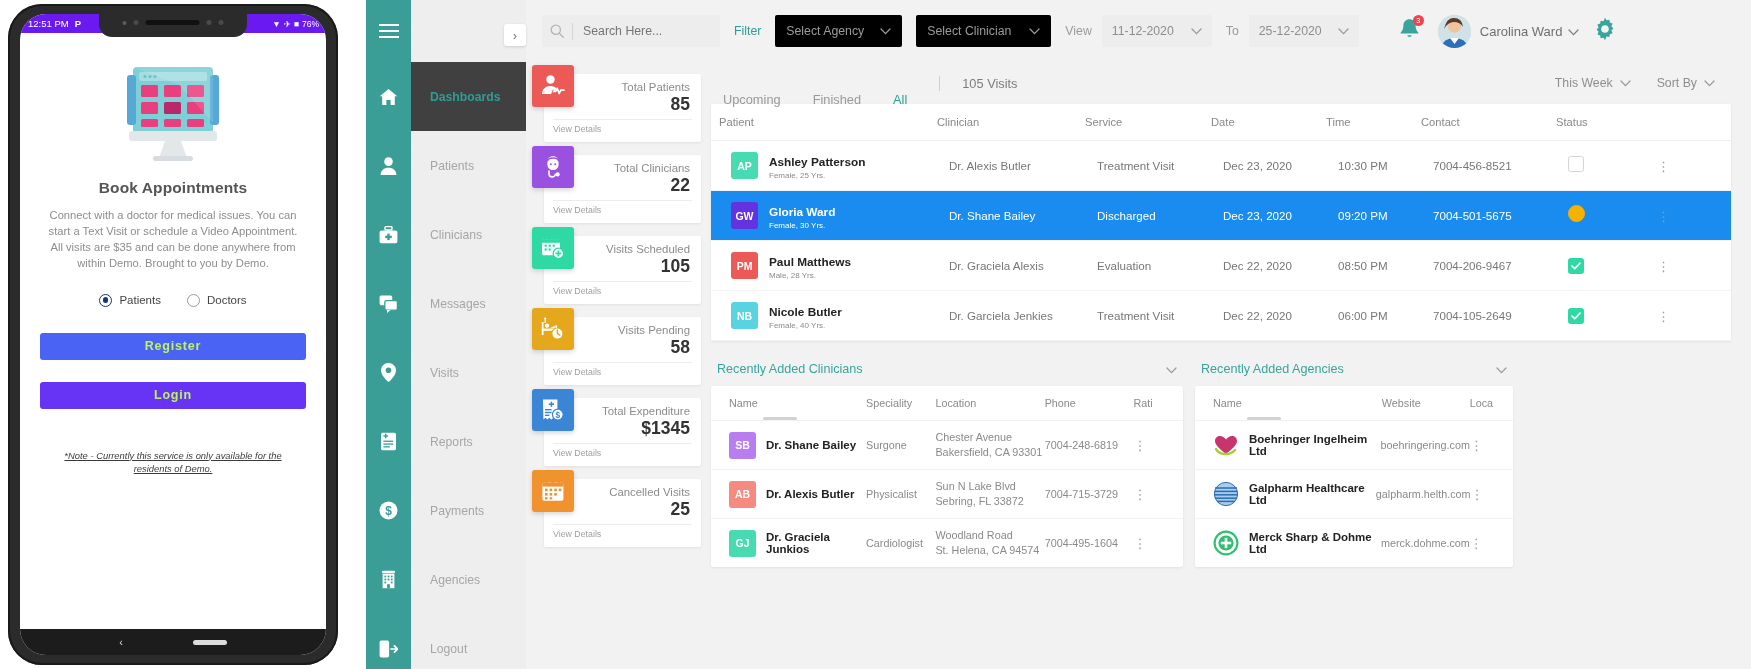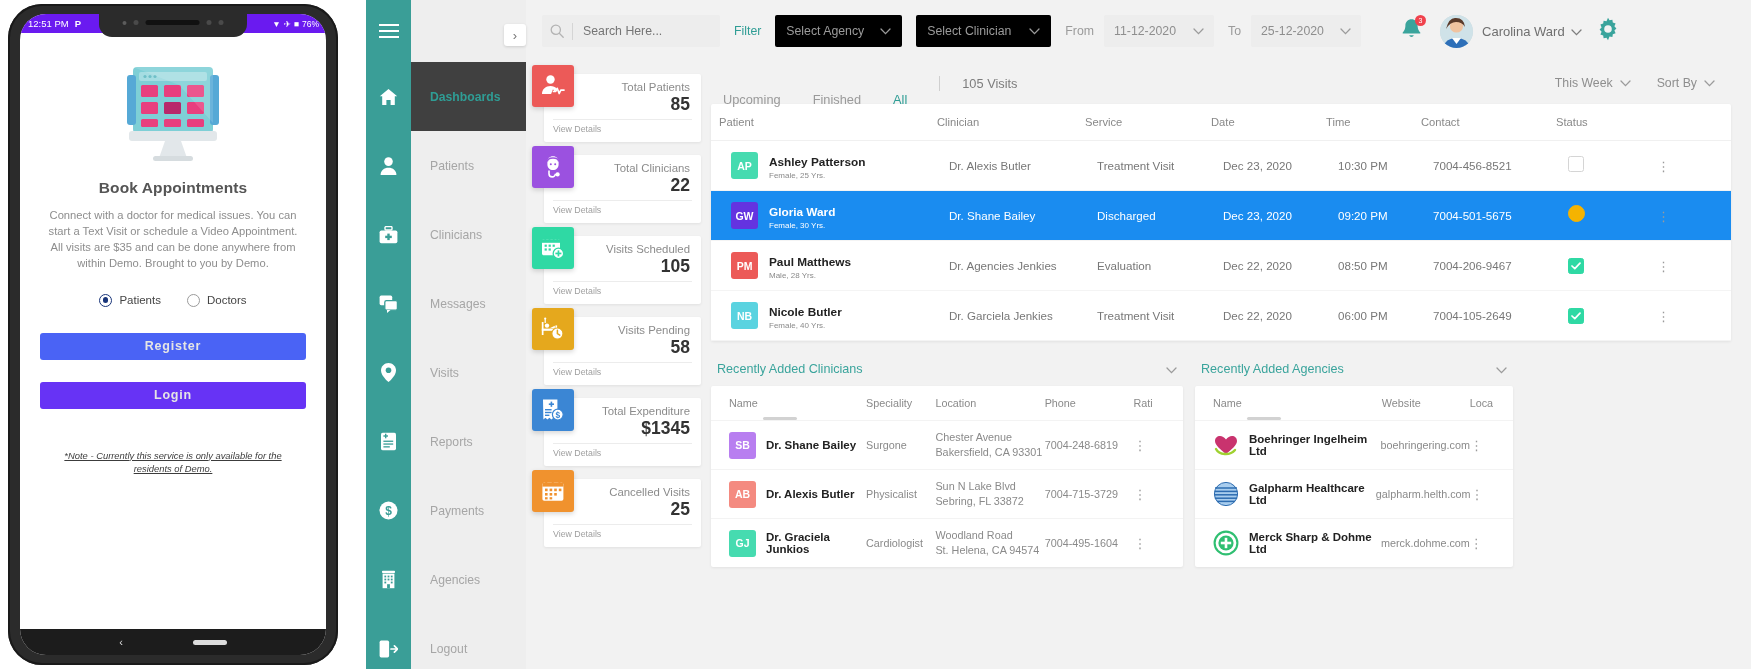--- a/index.html
+++ b/index.html
@@ -58,21 +58,21 @@
   #app-desc { font-size: 11.2px; color: #8d8d8d; line-height: 1.42; margin-top: 11px; padding: 0 2px; }
 
   #role-row { display: flex; justify-content: center; gap: 26px; margin-top: 22px; align-items:center;}
   .role-opt { display: flex; align-items: center; gap: 7px; font-size: 11.5px; color: #444; }
   .radio { width: 13px; height: 13px; border-radius: 50%; border: 1.6px solid #19357a; display: inline-block; position: relative; }
   .radio.checked::after { content:''; position:absolute; left:2.6px; top:2.6px; width:5.4px; height:5.4px; border-radius:50%; background:#19357a;}
   .radio.off { border-color:#9b9b9b; }
 
   .phone-btn {
     display:block; width: 100%; margin: 0 auto; height: 27px; line-height: 27px;
-    border-radius: 3px; color:#e5e5e5; font-size: 12.5px; font-weight: bold;
+    border-radius: 3px; color:#bef264; font-size: 12.5px; font-weight: bold;
     letter-spacing: 0.8px; border:none; cursor:pointer;
   }
   #btn-register { background: #4a63f5; margin-top: 26px; }
   #btn-login { background: #6733f5; margin-top: 22px; }
 
   #phone-note { font-size: 9.4px; color:#3c3c3c; font-style: italic; line-height:1.4; margin-top: 40px; padding: 0 6px; text-decoration: underline; }
 
   #phone-navbar { position:absolute; bottom:0; left:0; right:0; height:26px; background:#1c1c1c; display:flex; align-items:center; justify-content:center; gap:70px;}
   #nav-back { color:#ddd; font-size:11px;}
   #nav-home { width:34px; height:5px; border-radius:3px; background:#ddd;}
@@ -411,21 +411,21 @@
     </div>
     <div class="sel-box" id="sel-clinician">
       <span>Select Clinician</span>
       <span>
         <svg width="11" height="7" viewBox="0 0 11 7">
             <path d="M1 1 L5.5 5.6 L10 1" fill="none" stroke="#9b9b9b" stroke-width="1.3" stroke-linecap="round"></path>
           </svg>
       </span>
     </div>
 
-    <span class="from-to-label">From</span>
+    <span class="from-to-label">View</span>
     <div class="date-box">
       <span>11-12-2020</span>
       <span>
         <svg width="11" height="7" viewBox="0 0 11 7">
             <path d="M1 1 L5.5 5.6 L10 1" fill="none" stroke="#9b9b9b" stroke-width="1.3" stroke-linecap="round"></path>
           </svg>
       </span>
     </div>
     <span class="from-to-label">To</span>
     <div class="date-box">
@@ -666,21 +666,21 @@
             <span class="cell c-time">09:20 PM</span>
             <span class="cell c-contact">7004-501-5675</span>
             <span class="c-status"><span class="chk amber"></span></span>
             <span class="c-menu"><span class="kebab">⋮</span></span>
           </div>
           <div class="vt-row">
             <div class="c-patient">
               <span class="avatar-sq" style="background:#ec5a58">PM</span>
               <span><span class="pname">Paul Matthews</span><div class="psub">Male, 28 Yrs.</div></span>
             </div>
-            <span class="cell c-clin">Dr. Agencies Jenkies</span>
+            <span class="cell c-clin">Dr. Graciela Alexis</span>
             <span class="cell c-serv">Evaluation</span>
             <span class="cell c-date">Dec 22, 2020</span>
             <span class="cell c-time">08:50 PM</span>
             <span class="cell c-contact">7004-206-9467</span>
             <span class="c-status">
               <span class="chk green">
                 <svg width="10" height="8" viewBox="0 0 10 8">
                   <path d="M1 4 L3.8 6.6 L9 1.2" fill="none" stroke="#fff" stroke-width="1.7" stroke-linecap="round" stroke-linejoin="round"></path>
                 </svg>
               </span>

